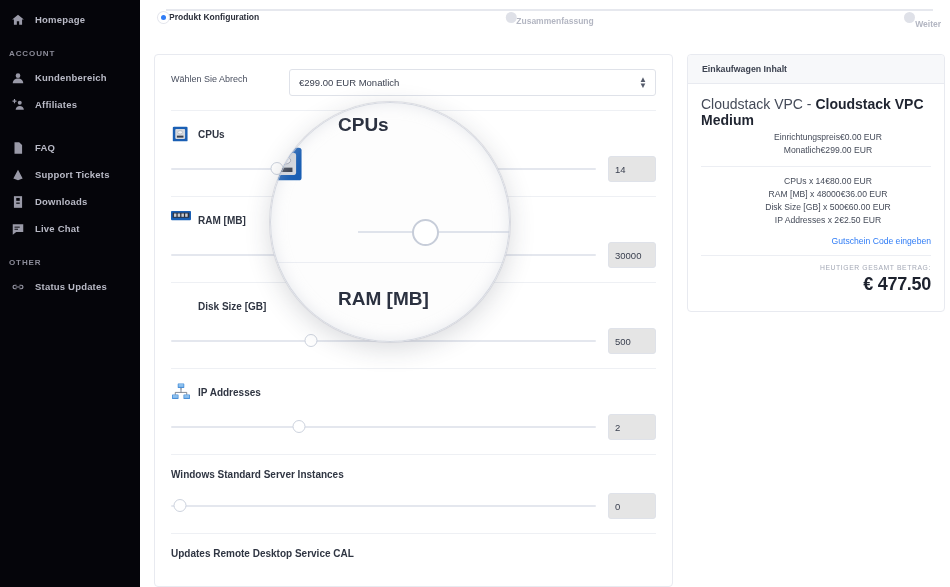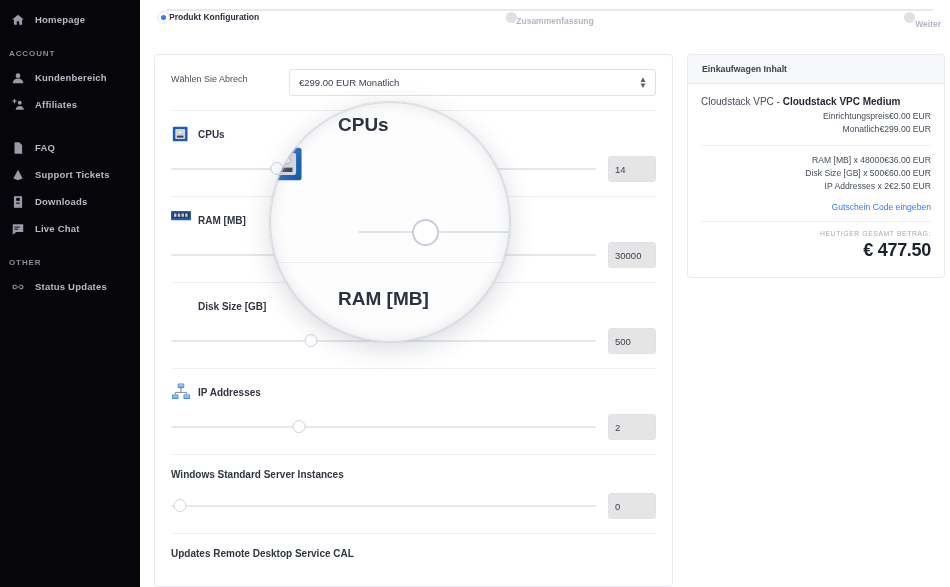--- a/index.html
+++ b/index.html
@@ -168,24 +168,24 @@
     font-size: 9.5px; color: #3b4150;
     padding: 0 6px;
     display: flex; align-items: center;
     overflow: hidden; white-space: nowrap;
     font-family: "Liberation Sans", sans-serif;
   }
 
   
   .cart-panel { width: 258px; flex: 0 0 258px; align-self: flex-start; }
   .cart-body { padding: 12px 13px 16px 13px; }
-  .cart-prod { font-size: 10px; color: #454b59; margin-bottom: 3px; }
+  .cart-prod { font-size: 14px; color: #454b59; margin-bottom: 3px; }
   .cart-prod b { color: #1f2430; font-weight: bold; }
   .cart-line {
-    display: flex; justify-content: flex-end;
+    display: flex; justify-content: center;
     font-size: 8.6px; color: #454b59;
     line-height: 13px;
     padding-left: 24px;
   }
   .cart-sep { border-top: 1px solid #eceef3; margin: 9px 0 8px 0; }
   .coupon {
     text-align: right; font-size: 8.6px;
     color: #2f7cf6; cursor: pointer; margin-top: 9px;
   }
   .total-lbl {
@@ -492,20 +492,24 @@
             <span>€0.00 EUR</span>
           </div>
           <div class="cart-line">
             <span>Monatlich</span>
             <span>€299.00 EUR</span>
           </div>
 
           <div class="cart-sep"></div>
 
           <div class="cart-line">
+            <span>CPUs x 14</span>
+            <span>€80.00 EUR</span>
+          </div>
+          <div class="cart-line">
             <span>RAM [MB] x 48000</span>
             <span>€36.00 EUR</span>
           </div>
           <div class="cart-line">
             <span>Disk Size [GB] x 500</span>
             <span>€60.00 EUR</span>
           </div>
           <div class="cart-line">
             <span>IP Addresses x 2</span>
             <span>€2.50 EUR</span>

